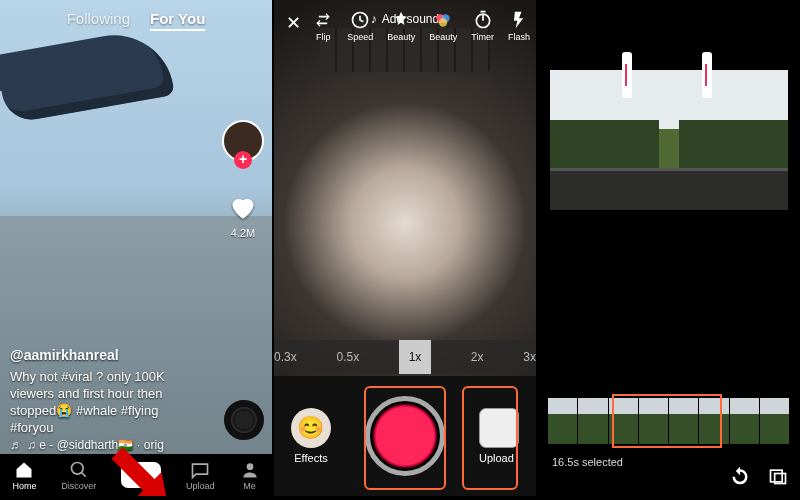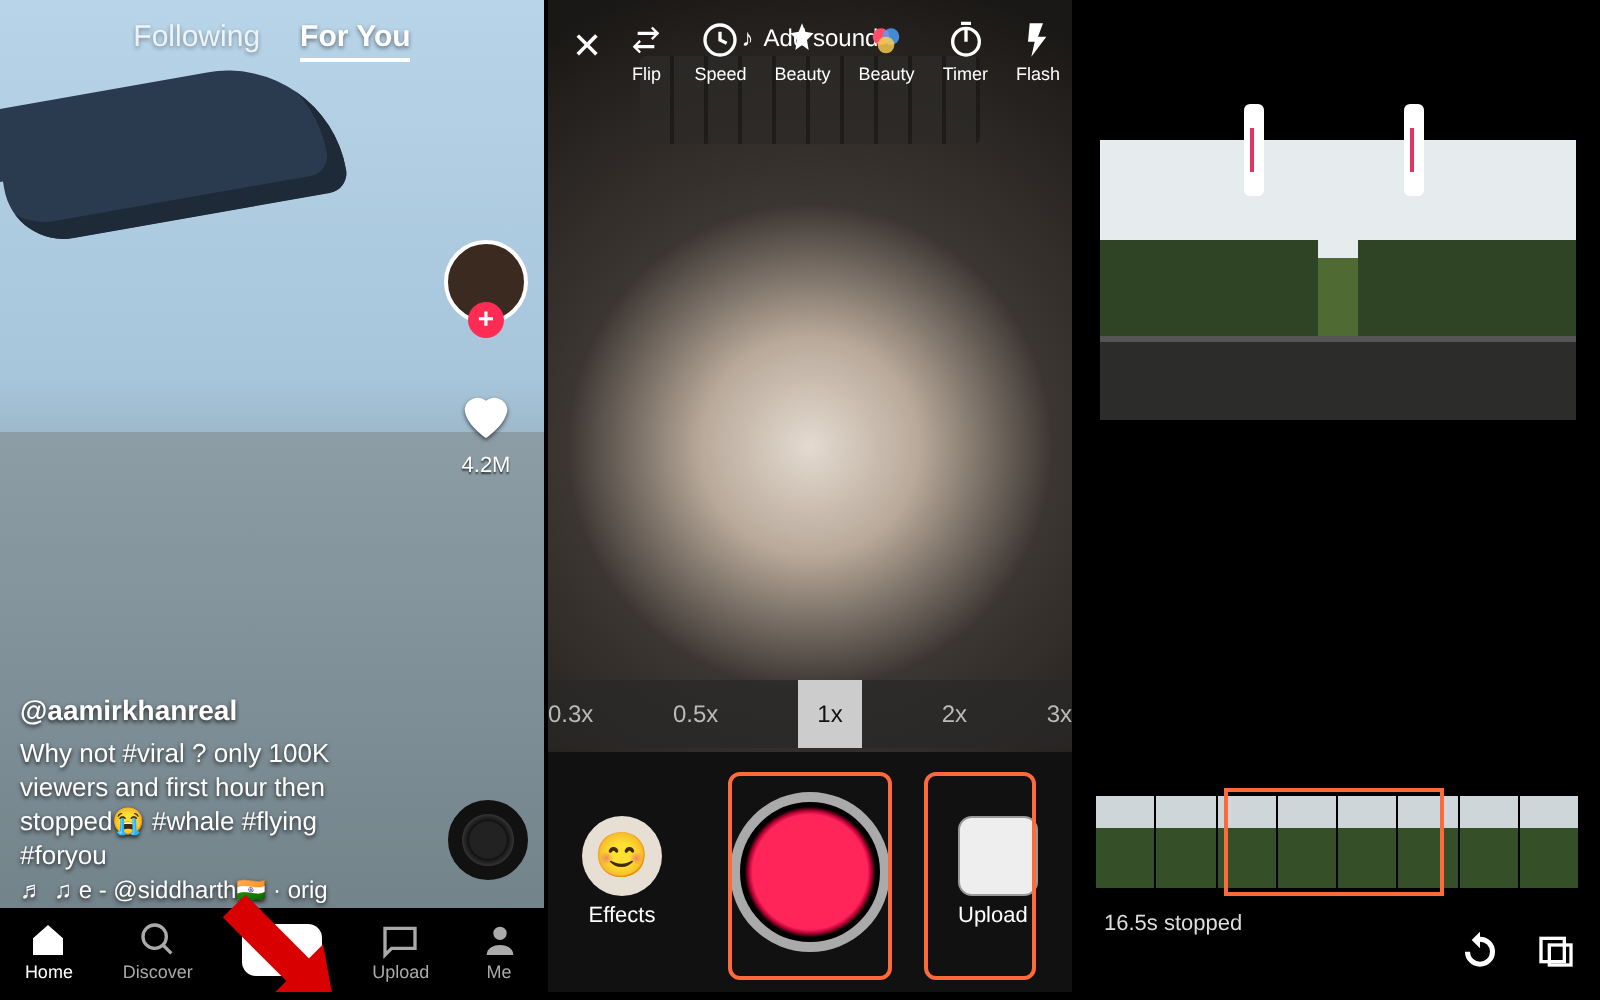--- a/index.html
+++ b/index.html
@@ -233,21 +233,21 @@
         <div class="thumb"></div>
         <div class="thumb"></div>
       <div class="thumb"></div>
         <div class="thumb"></div>
         <div class="thumb"></div>
         <div class="thumb"></div>
     </div>
     <div class="selbox"></div>
     <div class="selhand lh"></div>
     <div class="selhand rh"></div>
-    <div class="tcap">16.5s stopped</div>
+    <div class="tcap">16.5s selected</div>
     <div class="tbot">
       <span><svg viewBox="0 0 24 24">
             <path d="M12 4V1L7 6l5 5V7a6 6 0 1 1-6 6H3a9 9 0 1 0 9-9z"></path>
           </svg></span>
       <span><svg viewBox="0 0 24 24">
             <rect x="3" y="5" width="14" height="14" fill="none" stroke="#fff" stroke-width="2"></rect>
             <rect x="8" y="9" width="13" height="12" fill="none" stroke="#fff" stroke-width="2"></rect>
           </svg></span>
     </div>
   </div>

